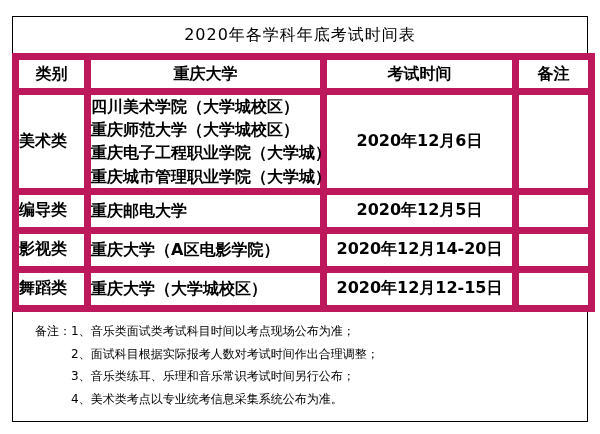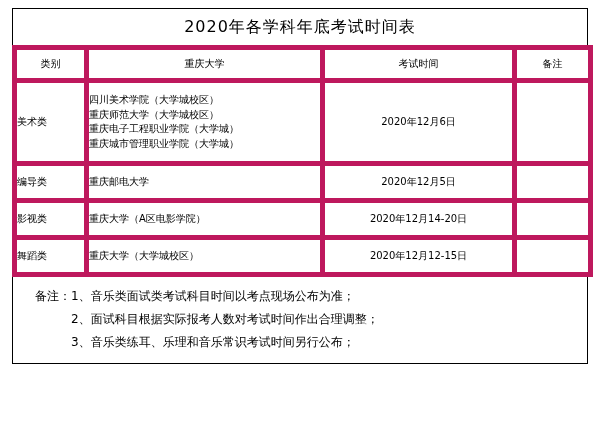--- a/index.html
+++ b/index.html
@@ -11,43 +11,43 @@
     height: 434px;
     background: #ffffff;
     font-family: "DejaVu Sans", "Liberation Sans", sans-serif;
     color: #000000;
     overflow: hidden;
   }
   .sheet {
     width: 600px;
     height: 434px;
     box-sizing: border-box;
-    padding: 8px 12px 6px 12px;
+    padding: 16px 12px 6px 12px;
   }
   .title-box {
     border: 1px solid #000;
     border-bottom: none;
     height: 36px;
     display: flex;
     align-items: center;
     justify-content: center;
   }
   .title-text {
     font-size: 16px;
     letter-spacing: 1px;
   }
   table.exam {
     border-collapse: collapse;
     width: 100%;
     table-layout: fixed;
   }
   table.exam td, table.exam th {
-    border: 5px solid #be185d;
-    font-weight: normal;
-    font-size: 10px;
+    border: 7px solid #be185d;
+    font-weight: bold;
+    font-size: 16px;
     padding: 0;
   }
   .col-cat { width: 72px; }
   .col-site { width: 236px; }
   .col-time { width: 192px; }
   .col-note { width: 76px; }
 
   thead td {
     height: 28px;
     text-align: center;
@@ -163,17 +163,18 @@
     </tbody>
   </table>
 
   <div class="footer-box">
     <div class="footer-row">
       <div class="footer-label">备注：</div>
       <div class="footer-list">
         <div class="footer-item">1、音乐类面试类考试科目时间以考点现场公布为准；</div>
         <div class="footer-item">2、面试科目根据实际报考人数对考试时间作出合理调整；</div>
         <div class="footer-item">3、音乐类练耳、乐理和音乐常识考试时间另行公布；</div>
+        <div class="footer-item">4、美术类考点以专业统考信息采集系统公布为准。</div>
       </div>
     </div>
   </div>
 
 </div>
 
 </body></html>

